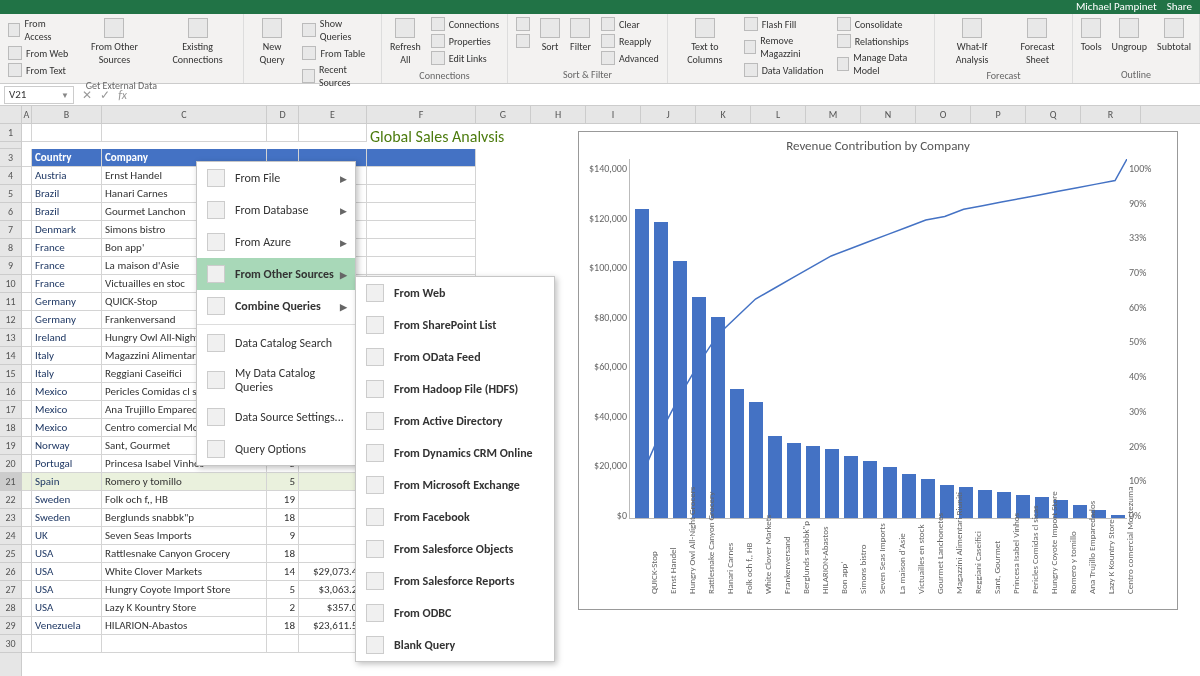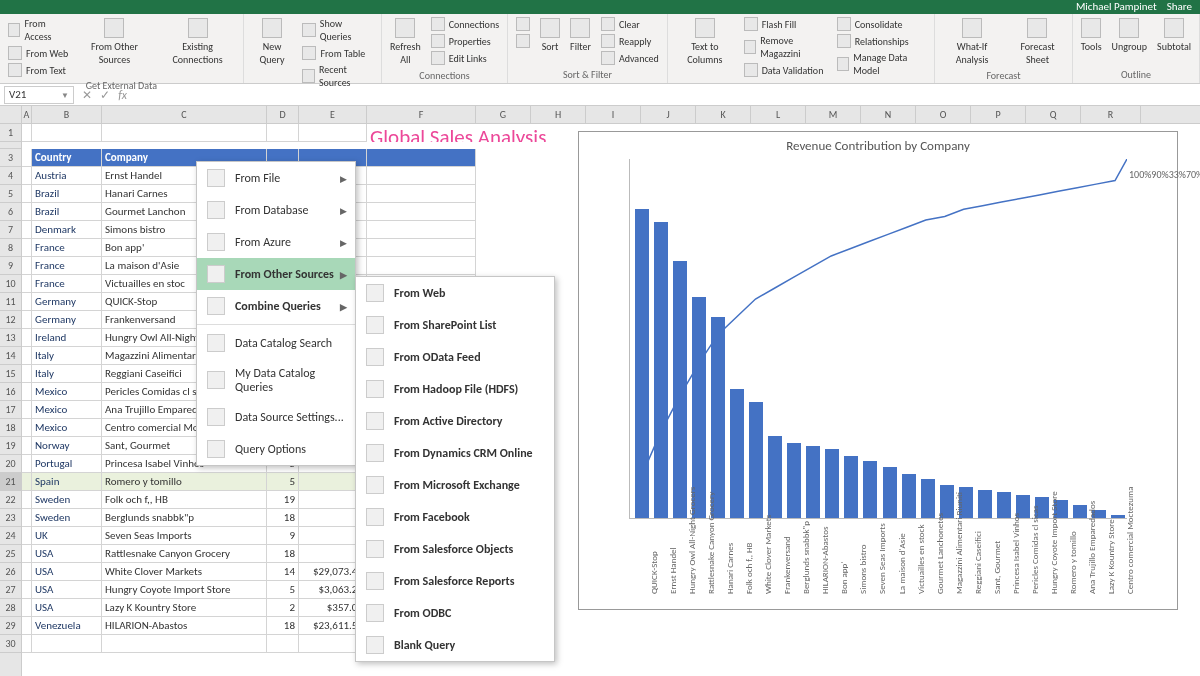--- a/index.html
+++ b/index.html
@@ -27,27 +27,27 @@
 .grid-wrap { flex: 1; position: relative; overflow: hidden; }
 .col-headers { display: flex; background: #e6e6e6; border-bottom: 1px solid #ccc; height: 18px; }
 .col-headers div { border-right: 1px solid #ccc; text-align: center; font-size: 10px; color: #555; line-height: 18px; }
 .w-a{width:10px}.w-b{width:70px}.w-c{width:165px}.w-d{width:32px}.w-e{width:68px}.w-f{width:109px}.w-g{width:55px}.w-h{width:55px}.w-i{width:55px}.w-j{width:55px}.w-k{width:55px}.w-l{width:55px}.w-m{width:55px}.w-n{width:55px}.w-o{width:55px}.w-p{width:55px}.w-q{width:55px}.w-r{width:60px}
 .row { display: flex; height: 18px; font-size: 11px; }
 .row.h8 { height: 7px; }
 .cell { border-right: 1px solid #d4d4d4; border-bottom: 1px solid #d4d4d4; padding: 0 3px; overflow: hidden; white-space: nowrap; line-height: 17px; }
 .cell.r { text-align: right; }
 .hdr-cell { background: #4472C4; color: #fff; font-weight: bold; }
 .country { color: #1F3864; font-weight: normal; }
-.title-cell { font-size: 21px; color: #ec4899; border: none; line-height: 26px; }
+.title-cell { font-size: 16px; color: #4d7c0f; border: none; line-height: 26px; }
 .chart-box { position: absolute; left: 556px; top: 25px; width: 600px; height: 479px; background: #fff; border: 1px solid #999; }
 .chart-title { text-align: center; font-size: 13px; color: #555; padding: 6px; }
 .chart-body { position: relative; height: 360px; margin: 0 50px 0 50px; border-left: 1px solid #bbb; border-bottom: 1px solid #bbb; }
 .bar { position: absolute; bottom: 0; width: 14px; background: #4472C4; }
 .y-axis { position: absolute; left: 8px; top: 30px; height: 360px; display: flex; flex-direction: column; justify-content: space-between; font-size: 10px; color: #666; text-align: right; width: 40px; }
-.y2-axis { position: absolute; right: 8px; top: 36px; height: 360px; display: flex; flex-direction: row; justify-content: space-between; font-size: 10px; color: #666; text-align: left; width: 40px; }
+.y2-axis { position: absolute; right: 8px; top: 30px; height: 360px; display: flex; flex-direction: column; justify-content: space-between; font-size: 10px; color: #666; text-align: left; width: 40px; }
 .x-labels { position: absolute; left: 50px; right: 50px; top: 392px; height: 70px; }
 .xlab { position: absolute; font-size: 9px; color: #666; transform: rotate(-90deg); transform-origin: left top; white-space: nowrap; }
 .pareto { position: absolute; left: 0; top: 0; width: 100%; height: 100%; }
 .menu { position: absolute; background: #fff; border: 1px solid #c6c6c6; box-shadow: 2px 2px 6px rgba(0,0,0,0.25); font-size: 12px; z-index: 100; }
 .menu-item { display: flex; align-items: center; padding: 7px 10px; gap: 10px; cursor: pointer; position: relative; }
 .menu-item.bold { font-weight: bold; }
 .menu-item.hl { background: #a8d8b8; }
 .menu-item .ico { width: 18px; height: 18px; background: #f0f0f0; border: 1px solid #ccc; flex-shrink: 0; }
 .menu-item .arrow { position: absolute; right: 8px; font-size: 9px; color: #666; }
 .menu-sep { height: 1px; background: #ddd; margin: 2px 0; }
@@ -547,20 +547,30 @@
           <div class="cell w-b"></div>
           <div class="cell w-c"></div>
           <div class="cell w-d"></div>
           <div class="cell w-e"></div>
           <div class="cell w-f"></div>
         </div>
       </div>
 
     <div class="chart-box">
       <div class="chart-title">Revenue Contribution by Company</div>
+      <div class="y-axis" id="yaxis">
+          <div>$140,000</div>
+          <div>$120,000</div>
+          <div>$100,000</div>
+          <div>$80,000</div>
+          <div>$60,000</div>
+          <div>$40,000</div>
+          <div>$20,000</div>
+          <div>$0</div>
+        </div>
       <div class="y2-axis" id="y2axis">
           <div>100%</div>
           <div>90%</div>
           <div>33%</div>
           <div>70%</div>
           <div>60%</div>
           <div>50%</div>
           <div>40%</div>
           <div>30%</div>
           <div>20%</div>

